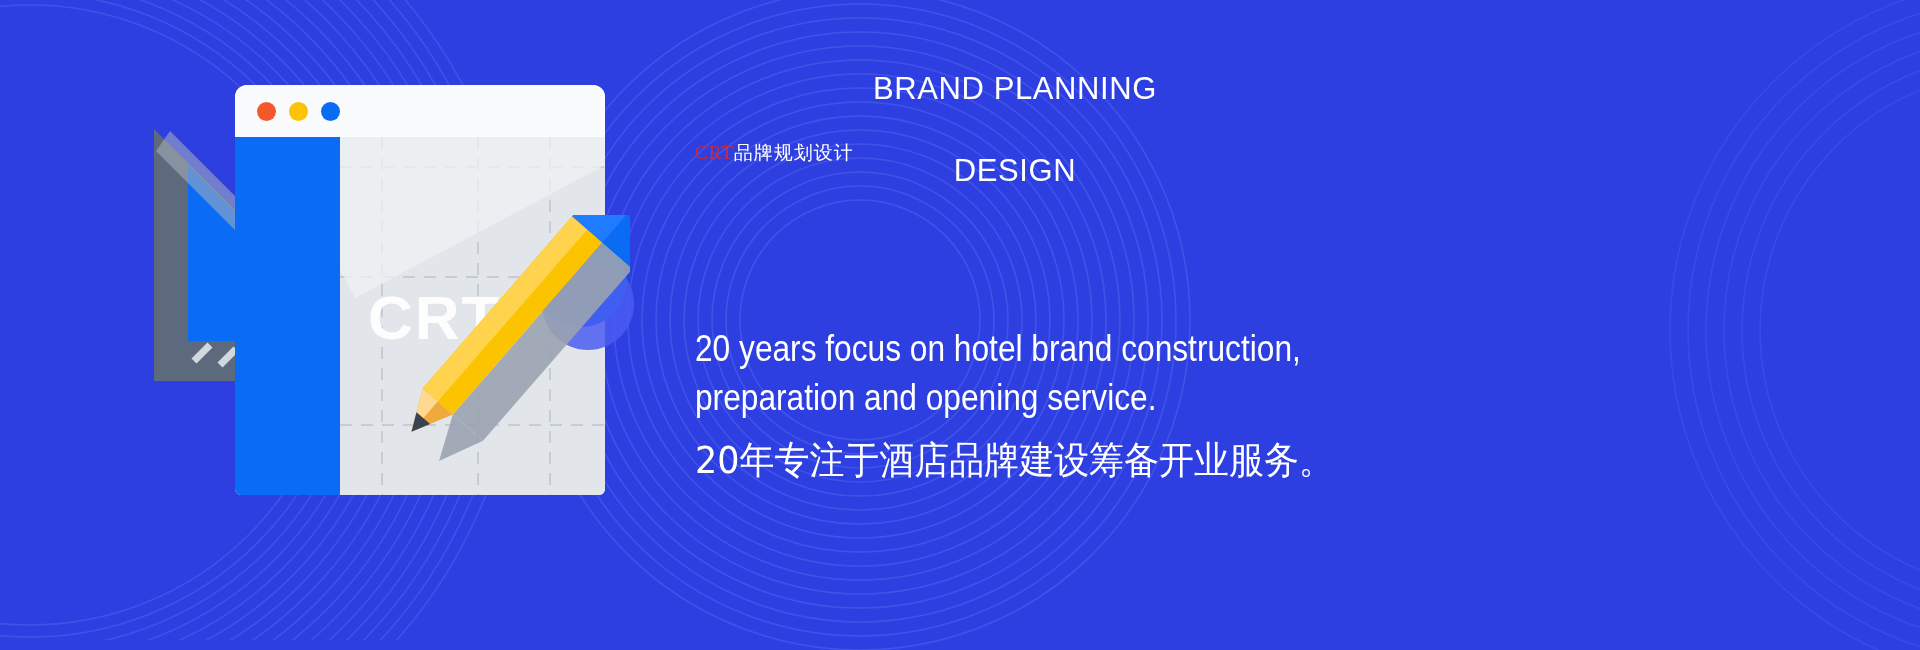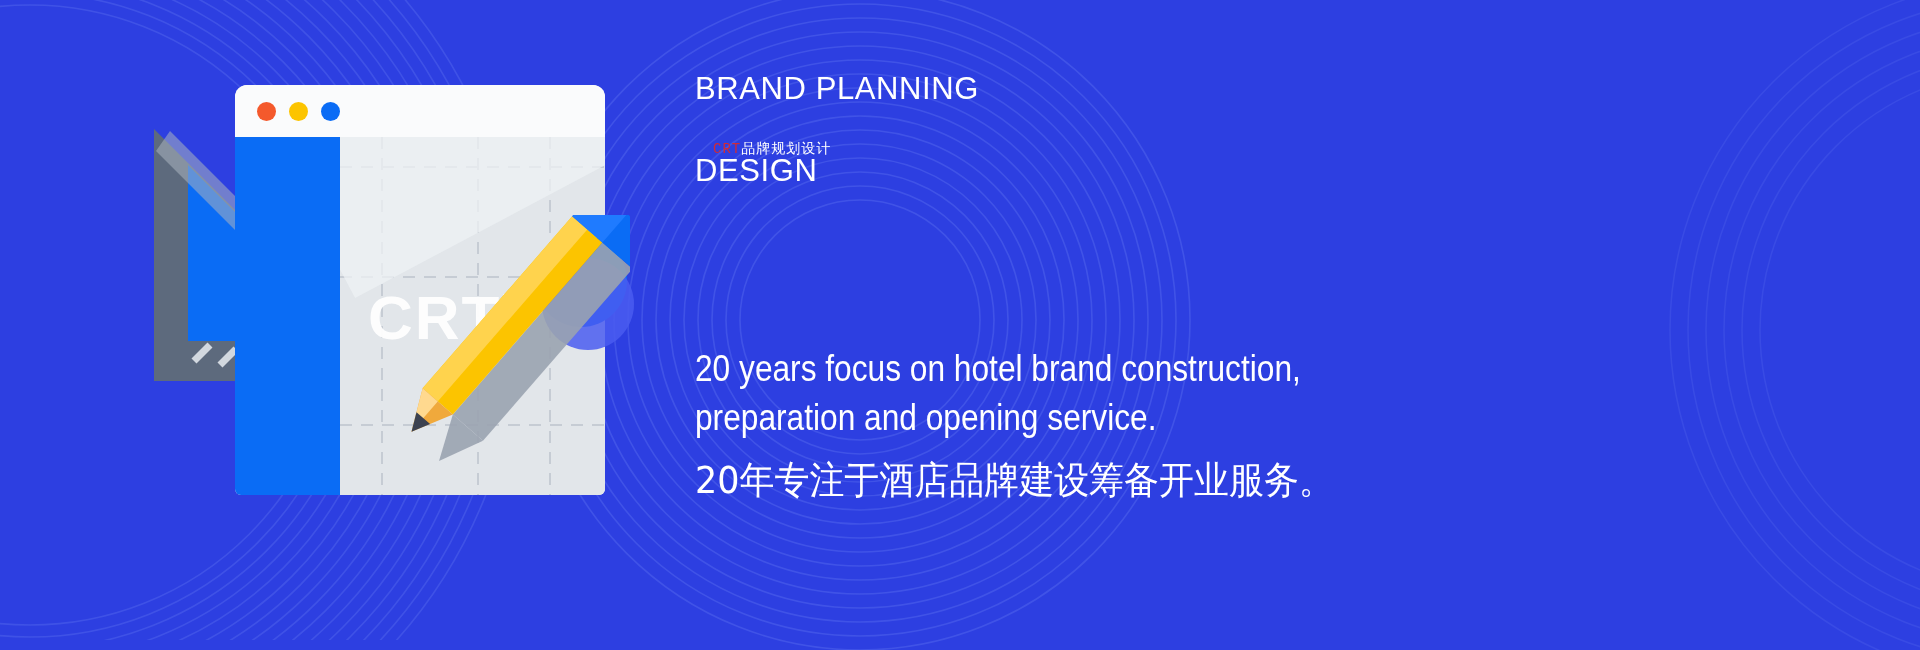--- a/index.html
+++ b/index.html
@@ -72,32 +72,32 @@
   .blue-circle-2{
     position:absolute;left:392px;top:218px;width:92px;height:92px;
     border-radius:50%;background:#4a5cf0;opacity:.85;
   }
 
   
   #textcol{position:absolute;left:695px;top:0;width:1150px;height:650px;}
   .kicker{
     position:absolute;left:0;top:72px;width:640px;
     color:#ffffff;font-size:31px;line-height:1.1;letter-spacing:.6px;
-    font-family:"Liberation Sans",sans-serif;font-weight:400;
+    font-family:"Liberation Sans",sans-serif;font-weight:400;text-align:center;
   }
   .kicker .l2{display:block;margin-top:48px;}
   .subtitle{
-    position:absolute;left:18px;top:140px;
-    font-size:14px;letter-spacing:1px;
-    font-family:Liberation Mono, monospace;
+    position:absolute;left:0;top:140px;
+    font-size:19px;letter-spacing:1px;
+    font-family:Liberation Serif, serif;
   }
   .subtitle .crt{color:#d22a35;font-weight:400;}
   .subtitle .cn{color:#ffffff;}
 
-  .body-block{position:absolute;left:0;top:325px;width:700px;margin-top:20px;}
+  .body-block{position:absolute;left:0;top:325px;width:700px;}
   .body-en{
     color:#ffffff;font-size:36px;line-height:1.35;font-weight:300;
     font-family:"Liberation Sans","DejaVu Sans",sans-serif;
     transform:scaleX(.88);transform-origin:left center;white-space:nowrap;
   }
   .body-cn{
     color:#ffffff;font-size:38px;line-height:1.3;margin-top:14px;font-weight:400;
     font-family:"DejaVu Sans",sans-serif;
     transform:scaleX(.92);transform-origin:left center;white-space:nowrap;
   }

